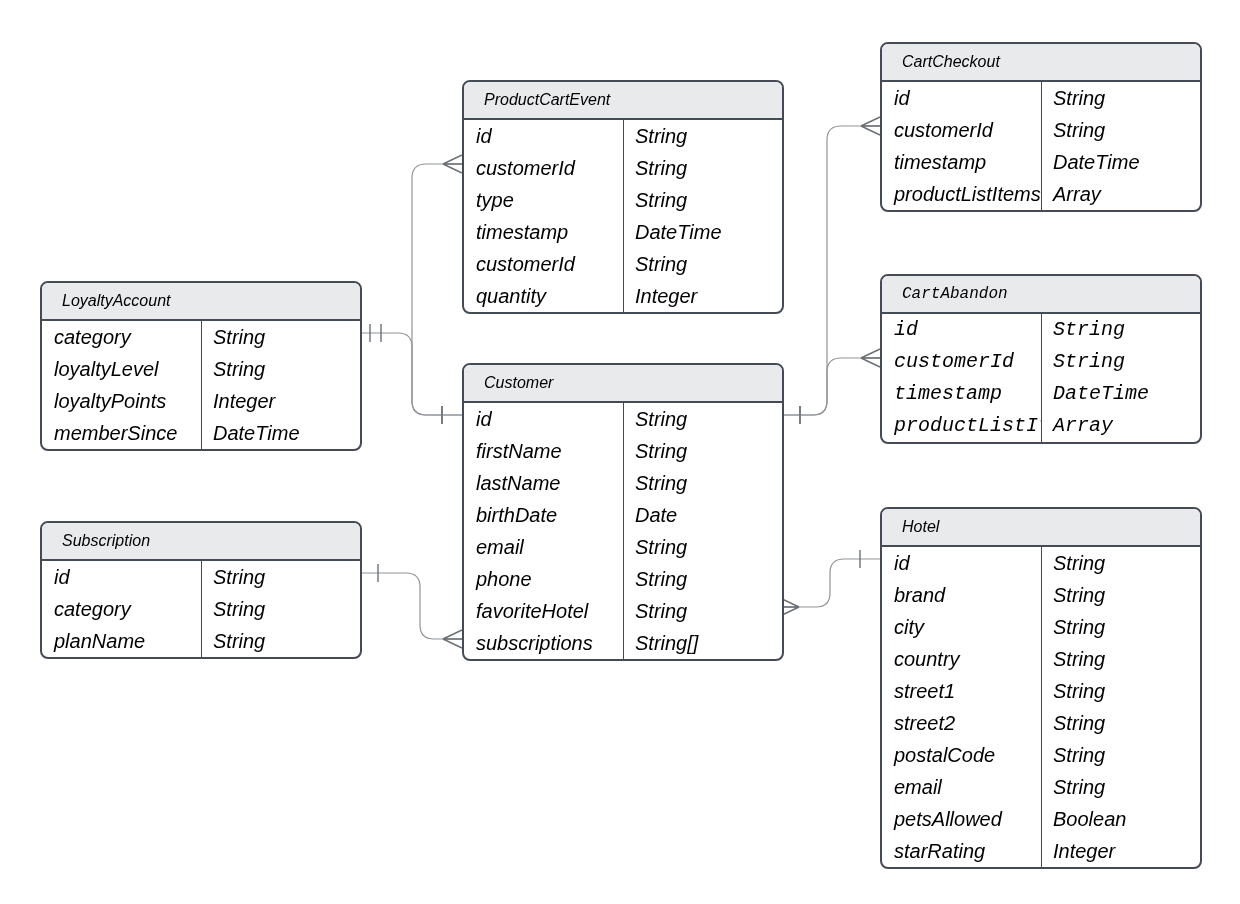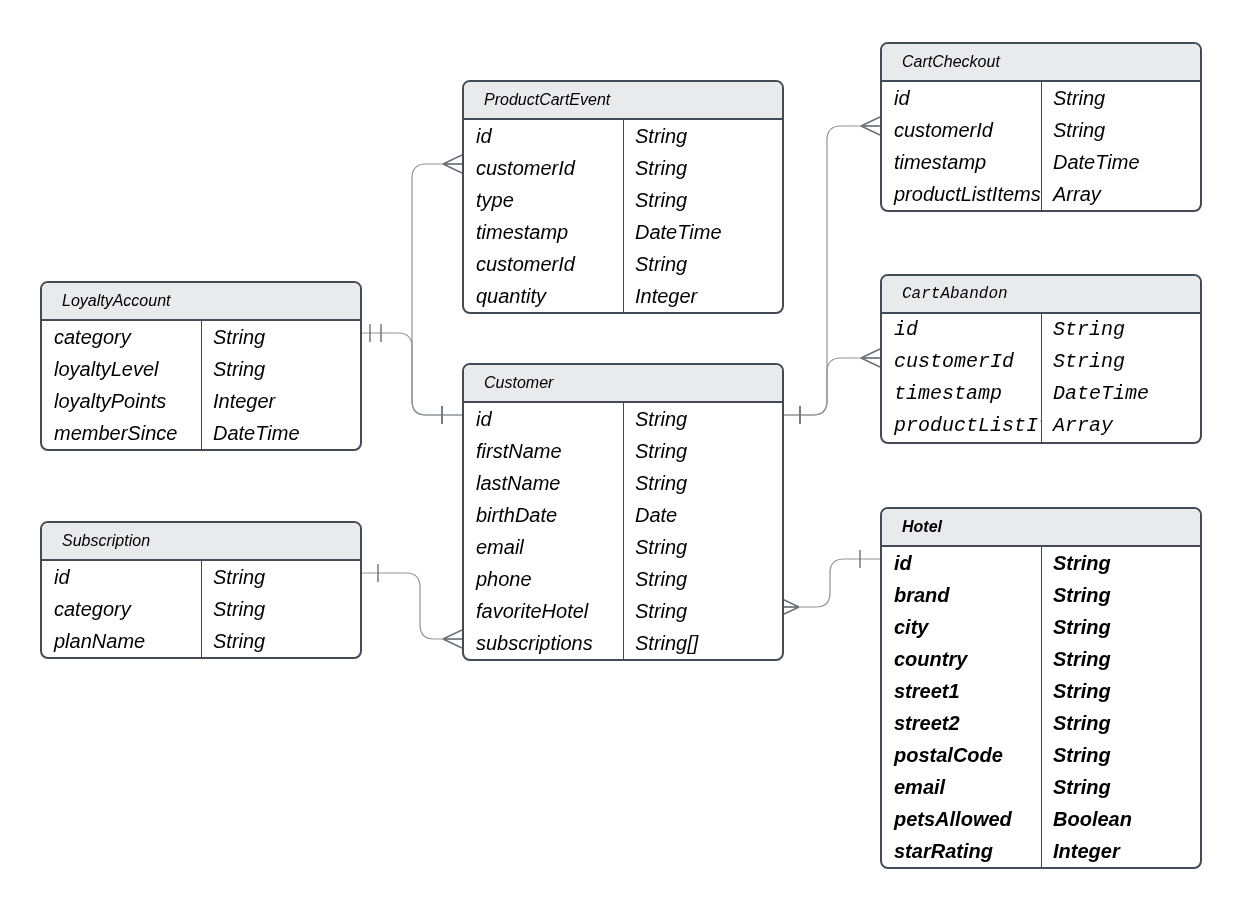--- a/index.html
+++ b/index.html
@@ -251,21 +251,21 @@
     <span class="attr-type">DateTime</span>
   </div>
 
   <div class="entity-row">
     <span class="attr-name">productListItems</span>
     <span class="attr-type">Array</span>
   </div>
 </div>
   </div>
 
-  <div class="entity" style="left: 880px; top: 507px; width: 318px; font-weight: bold;">
+  <div class="entity" style="left: 880px; top: 507px; width: 318px;">
     <div class="entity-header">Hotel</div>
     <div class="entity-body">
   <div class="entity-row">
     <span class="attr-name">id</span>
     <span class="attr-type">String</span>
   </div>
 
   <div class="entity-row">
     <span class="attr-name">brand</span>
     <span class="attr-type">String</span>

